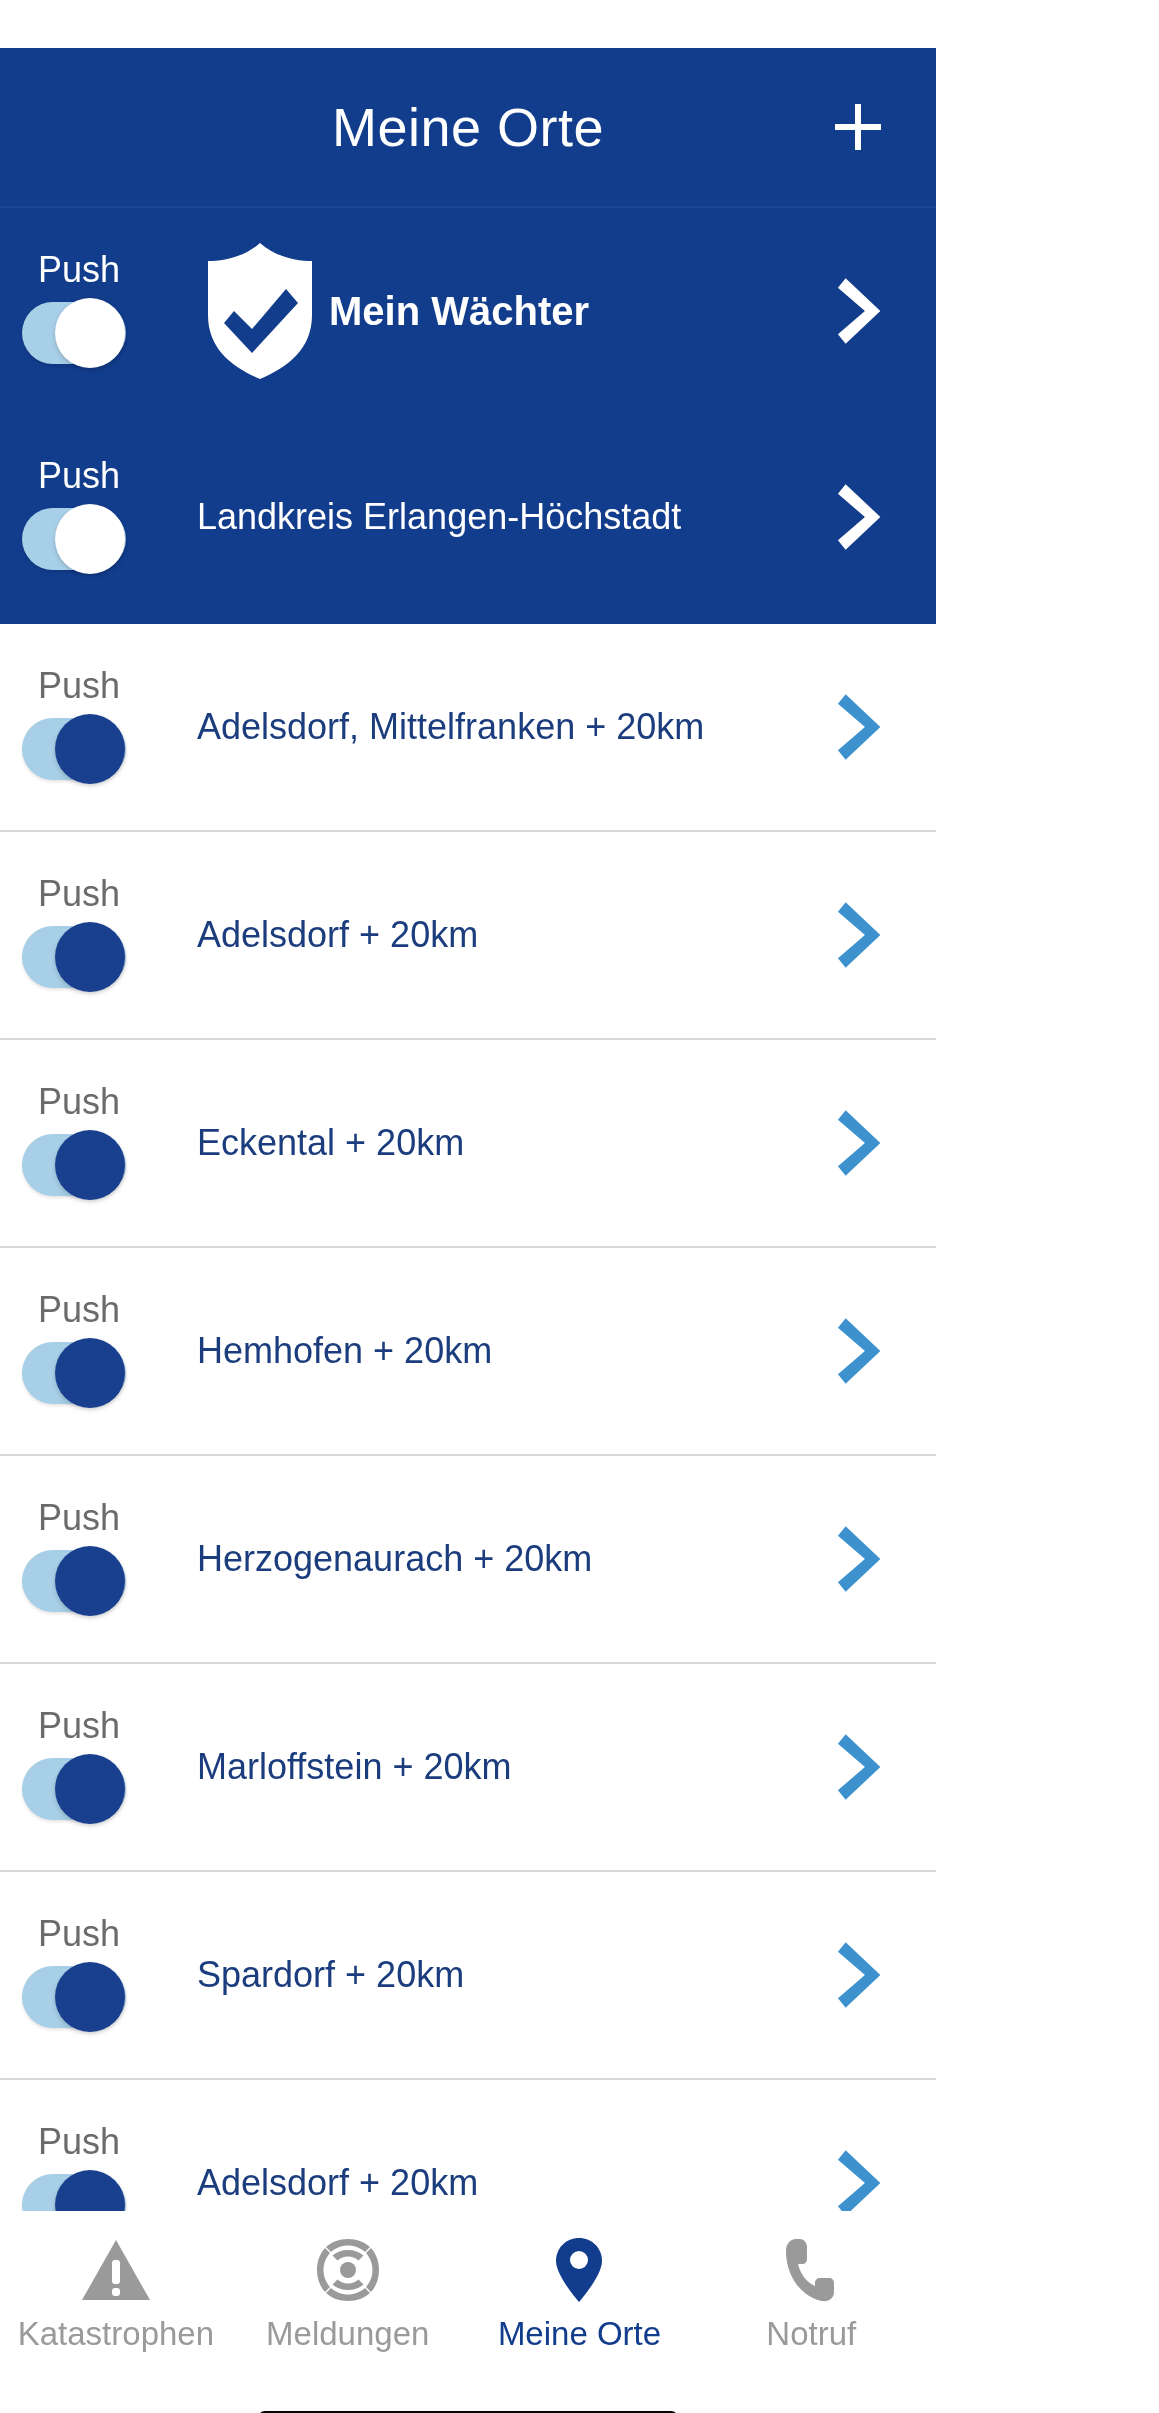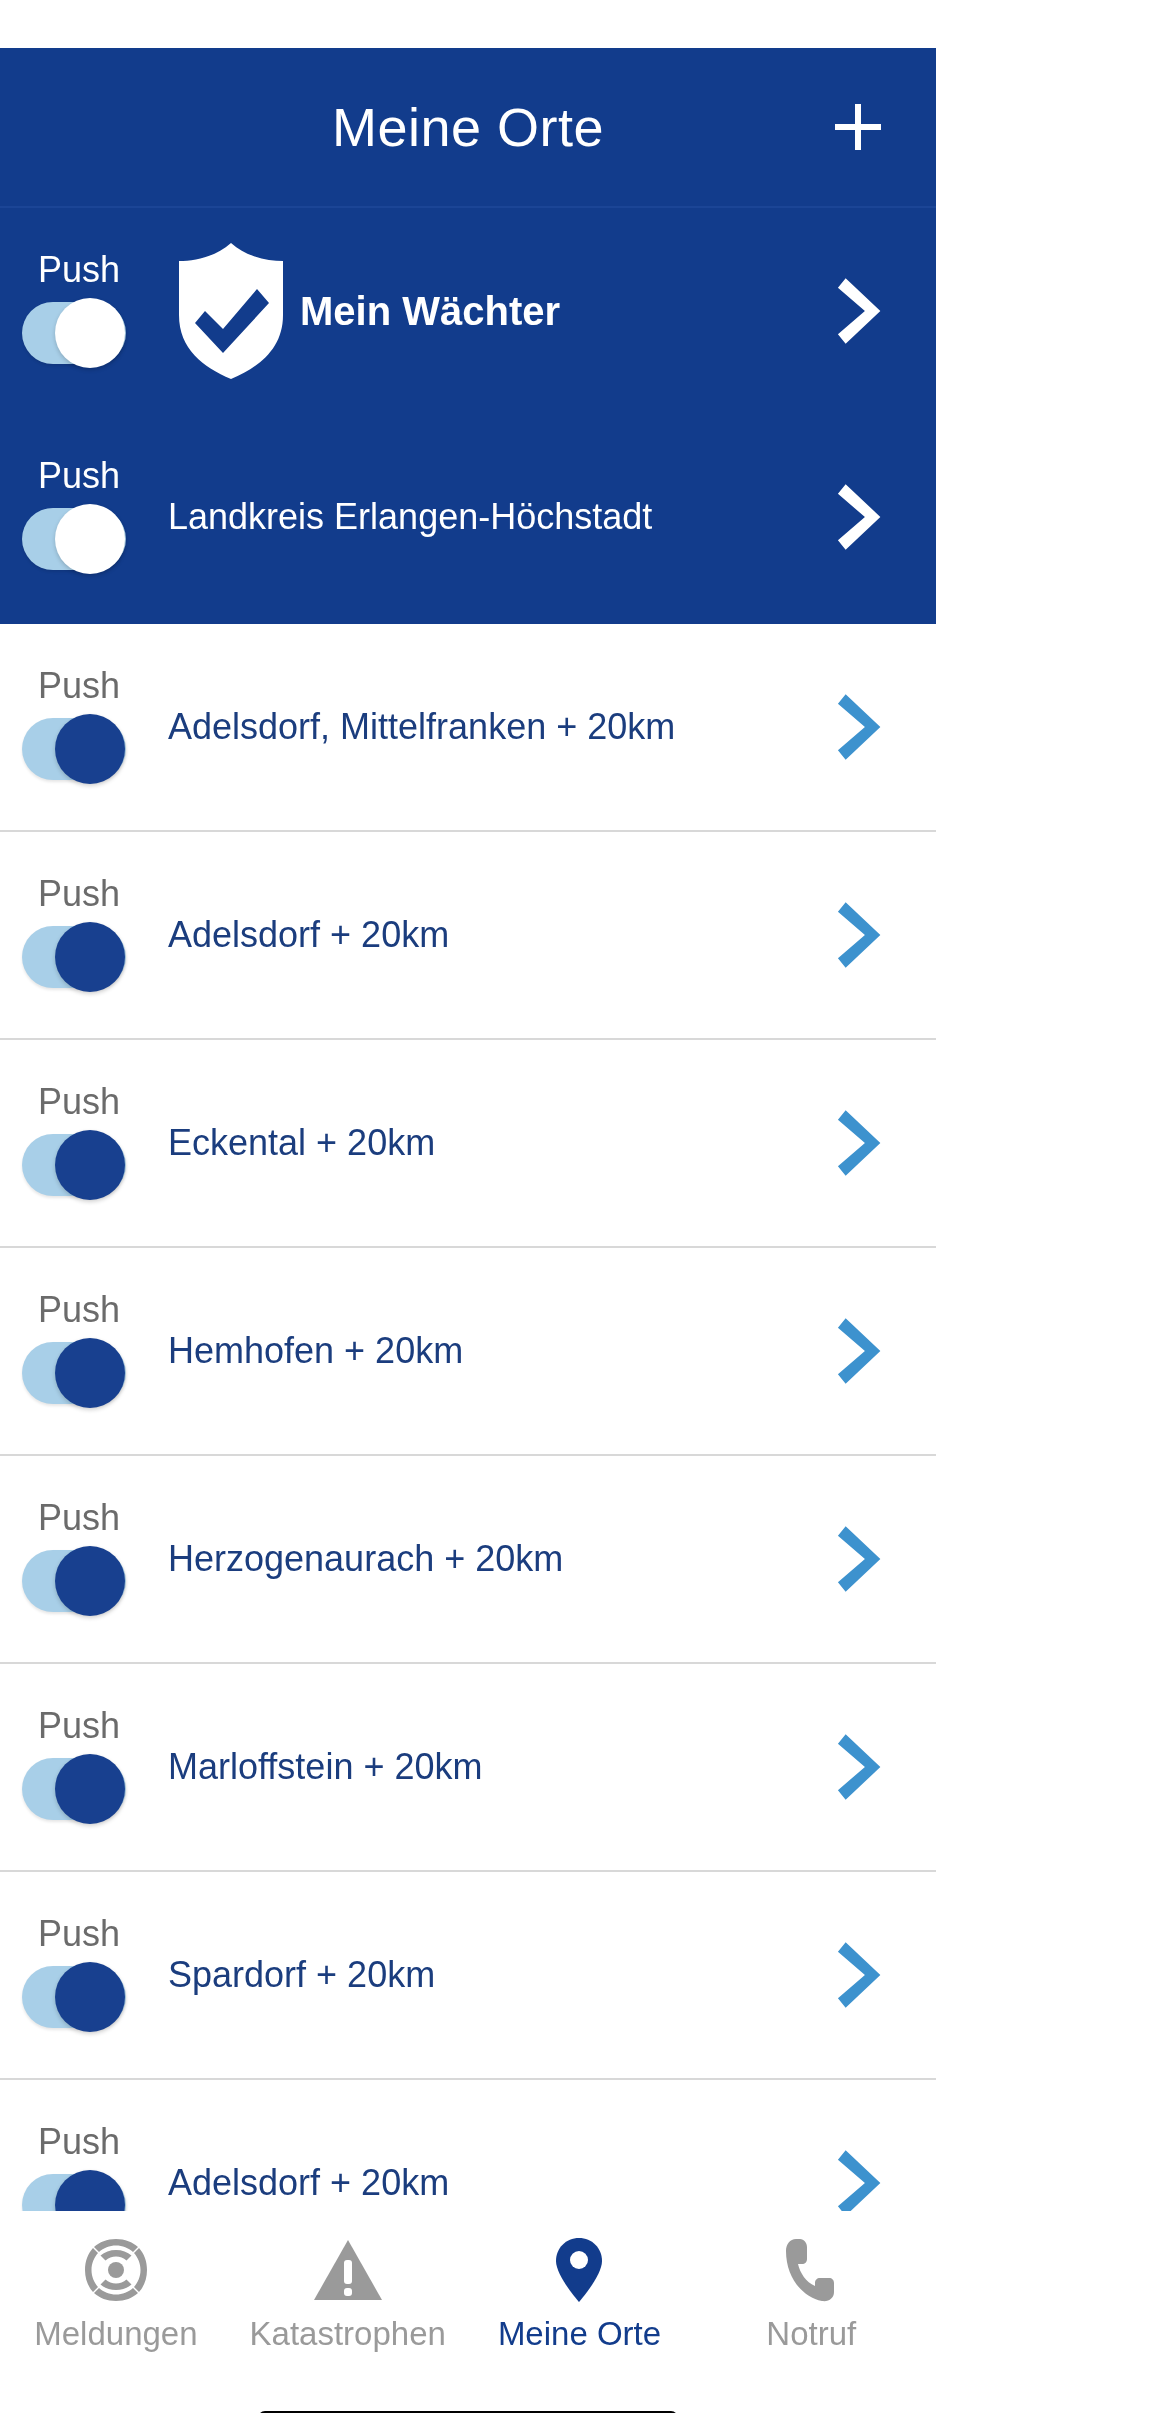--- a/index.html
+++ b/index.html
@@ -60,20 +60,21 @@
   }
 
   
   .row {
     position: relative;
     height: 206px;
     display: flex;
     align-items: center;
     padding-left: 22px;
     padding-right: 46px;
+    gap: 29px;
   }
   .row.blue { height: 206px; }
   .row.first-blue { height: 206px; }
 
   .toggle-cell {
     width: 126px;
     flex: 0 0 126px;
     position: relative;
     height: 100%;
   }
@@ -433,49 +434,49 @@
       <div class="chevron">
         <svg width="56" height="76" viewBox="0 0 56 76">
             <path d="M10 4 L46 38 L10 72 L2 62 L30 38 L2 14 Z" fill="#3d92ce"></path>
           </svg>
       </div>
     </div>
 
   </div>
 
   <div class="tabbar">
+
+    <div class="tab">
+      <div class="tab-icon">
+        <svg width="72" height="64" viewBox="0 0 72 64">
+          <path d="M36 2 L70 62 L2 62 Z" fill="#9a9a9a"></path>
+          <rect x="32" y="22" width="8" height="24" rx="3" fill="#ffffff"></rect>
+          <rect x="32" y="50" width="8" height="8" rx="3" fill="#ffffff"></rect>
+        </svg>
+      </div>
+      <div class="tab-label">Katastrophen</div>
+    </div>
 
     <div class="tab">
       <div class="tab-icon">
         <svg width="66" height="66" viewBox="0 0 66 66">
           <g fill="#9a9a9a">
             <circle cx="33" cy="33" r="8"></circle>
             <path d="M33 2 C24 2 16.5 5 11 10 L16 15 C20.5 11 26.5 8.5 33 8.5 C39.5 8.5 45.5 11 50 15 L55 10 C49.5 5 42 2 33 2 Z"></path>
             <path d="M33 13 C27 13 21.5 15 17.5 18.5 L22.5 23.5 C25.5 21 29 19.5 33 19.5 C37 19.5 40.5 21 43.5 23.5 L48.5 18.5 C44.5 15 39 13 33 13 Z"></path>
             <path d="M33 64 C24 64 16.5 61 11 56 L16 51 C20.5 55 26.5 57.5 33 57.5 C39.5 57.5 45.5 55 50 51 L55 56 C49.5 61 42 64 33 64 Z"></path>
             <path d="M33 53 C27 53 21.5 51 17.5 47.5 L22.5 42.5 C25.5 45 29 46.5 33 46.5 C37 46.5 40.5 45 43.5 42.5 L48.5 47.5 C44.5 51 39 53 33 53 Z"></path>
             <path d="M2 33 C2 24 5 16.5 10 11 L15 16 C11 20.5 8.5 26.5 8.5 33 C8.5 39.5 11 45.5 15 50 L10 55 C5 49.5 2 42 2 33 Z"></path>
             <path d="M64 33 C64 24 61 16.5 56 11 L51 16 C55 20.5 57.5 26.5 57.5 33 C57.5 39.5 55 45.5 51 50 L56 55 C61 49.5 64 42 64 33 Z"></path>
           </g>
         </svg>
       </div>
       <div class="tab-label">Meldungen</div>
     </div>
 
-    <div class="tab">
-      <div class="tab-icon">
-        <svg width="72" height="64" viewBox="0 0 72 64">
-          <path d="M36 2 L70 62 L2 62 Z" fill="#9a9a9a"></path>
-          <rect x="32" y="22" width="8" height="24" rx="3" fill="#ffffff"></rect>
-          <rect x="32" y="50" width="8" height="8" rx="3" fill="#ffffff"></rect>
-        </svg>
-      </div>
-      <div class="tab-label">Katastrophen</div>
-    </div>
-
     <div class="tab active">
       <div class="tab-icon">
         <svg width="50" height="68" viewBox="0 0 50 68">
           <path d="M25 2 C12 2 2 12 2 25 C2 40 25 66 25 66 C25 66 48 40 48 25 C48 12 38 2 25 2 Z" fill="#123C8C"></path>
           <circle cx="25" cy="24" r="9" fill="#ffffff"></circle>
         </svg>
       </div>
       <div class="tab-label">Meine Orte</div>
     </div>
 

